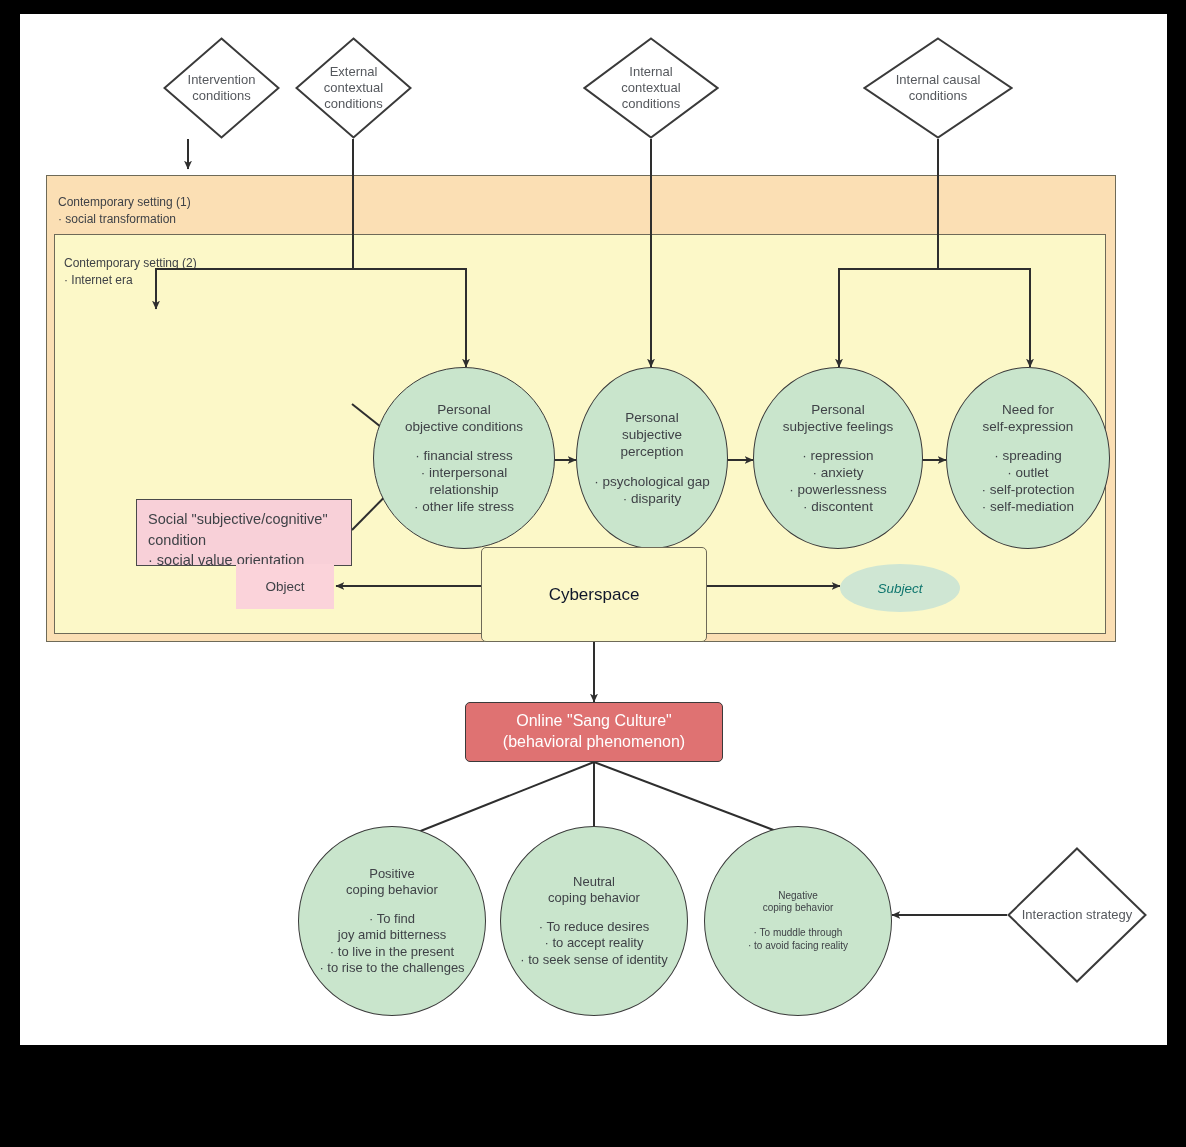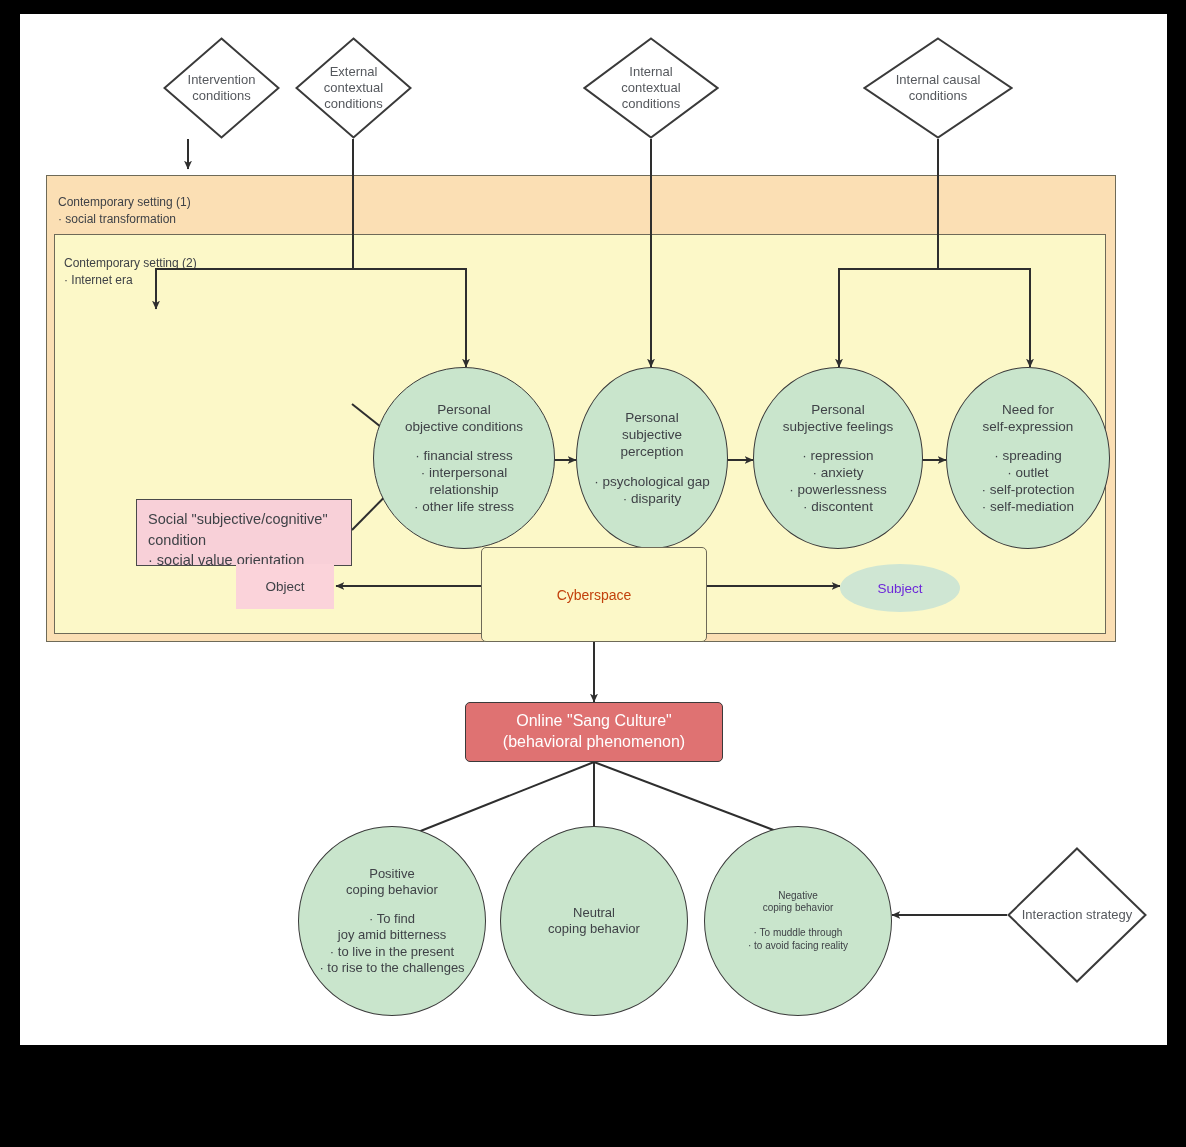--- a/index.html
+++ b/index.html
@@ -19,25 +19,25 @@
   .bandlabel{position:absolute;font-size:12px;color:#3f4247;line-height:1.45;white-space:pre-line;}
 
   .pinkbox{position:absolute;background:#f8d0d8;border:1.6px solid #4a4a4a;box-sizing:border-box;
            font-size:14.5px;color:#3f4247;line-height:1.43;padding:9px 11px;white-space:pre-line;}
   .circle{position:absolute;border-radius:50%;background:#c9e5cc;border:1.7px solid #3a3a3a;
           box-sizing:border-box;display:flex;flex-direction:column;align-items:center;justify-content:center;
           font-size:13.5px;color:#3f4247;line-height:1.27;text-align:center;}
   .circle .hd{white-space:pre-line;}
   .circle .bd{white-space:pre-line;margin-top:12px;}
   .pillbox{position:absolute;background:#fcf8c8;border:1.8px solid #6e6a58;border-radius:5px;
-           box-sizing:border-box;display:flex;align-items:center;justify-content:center;font-size:14px;color:#c2410c;}
+           box-sizing:border-box;display:flex;align-items:center;justify-content:center;font-size:17px;color:#0f172a;}
   .objbox{position:absolute;background:#fbd3da;border:0;box-sizing:border-box;display:flex;
           align-items:center;justify-content:center;font-size:13.5px;color:#3f4247;}
   .subjell{position:absolute;background:#cfe6d3;border-radius:50%;box-sizing:border-box;display:flex;
-           align-items:center;justify-content:center;font-size:13.5px;color:#6d28d9;}
+           align-items:center;justify-content:center;font-size:13.5px;color:#0f766e;font-style:italic;}
   .redbox{position:absolute;background:#df7272;border:1.8px solid #3a3a3a;border-radius:5px;box-sizing:border-box;
           display:flex;align-items:center;justify-content:center;text-align:center;font-size:16px;color:#fff;
           line-height:1.3;white-space:pre-line;}
 </style>
 </head>
 <body>
 
 <div id="frame">
  <div id="canvas">
 
@@ -181,20 +181,23 @@
 coping behavior</div>
     <div class="bd">· To find
 joy amid bitterness
 · to live in the present
 · to rise to the challenges</div>
   </div>
 
   <div class="circle" style="left:480px;top:812px;width:188px;height:190px;font-size:13px;">
     <div class="hd">Neutral
 coping behavior</div>
+    <div class="bd">· To reduce desires
+· to accept reality
+· to seek sense of identity</div>
   </div>
 
   <div class="circle" style="left:684px;top:812px;width:188px;height:190px;font-size:10px;">
     <div class="hd">Negative
 coping behavior</div>
     <div class="bd">· To muddle through
 · to avoid facing reality</div>
   </div>
 
  </div>

